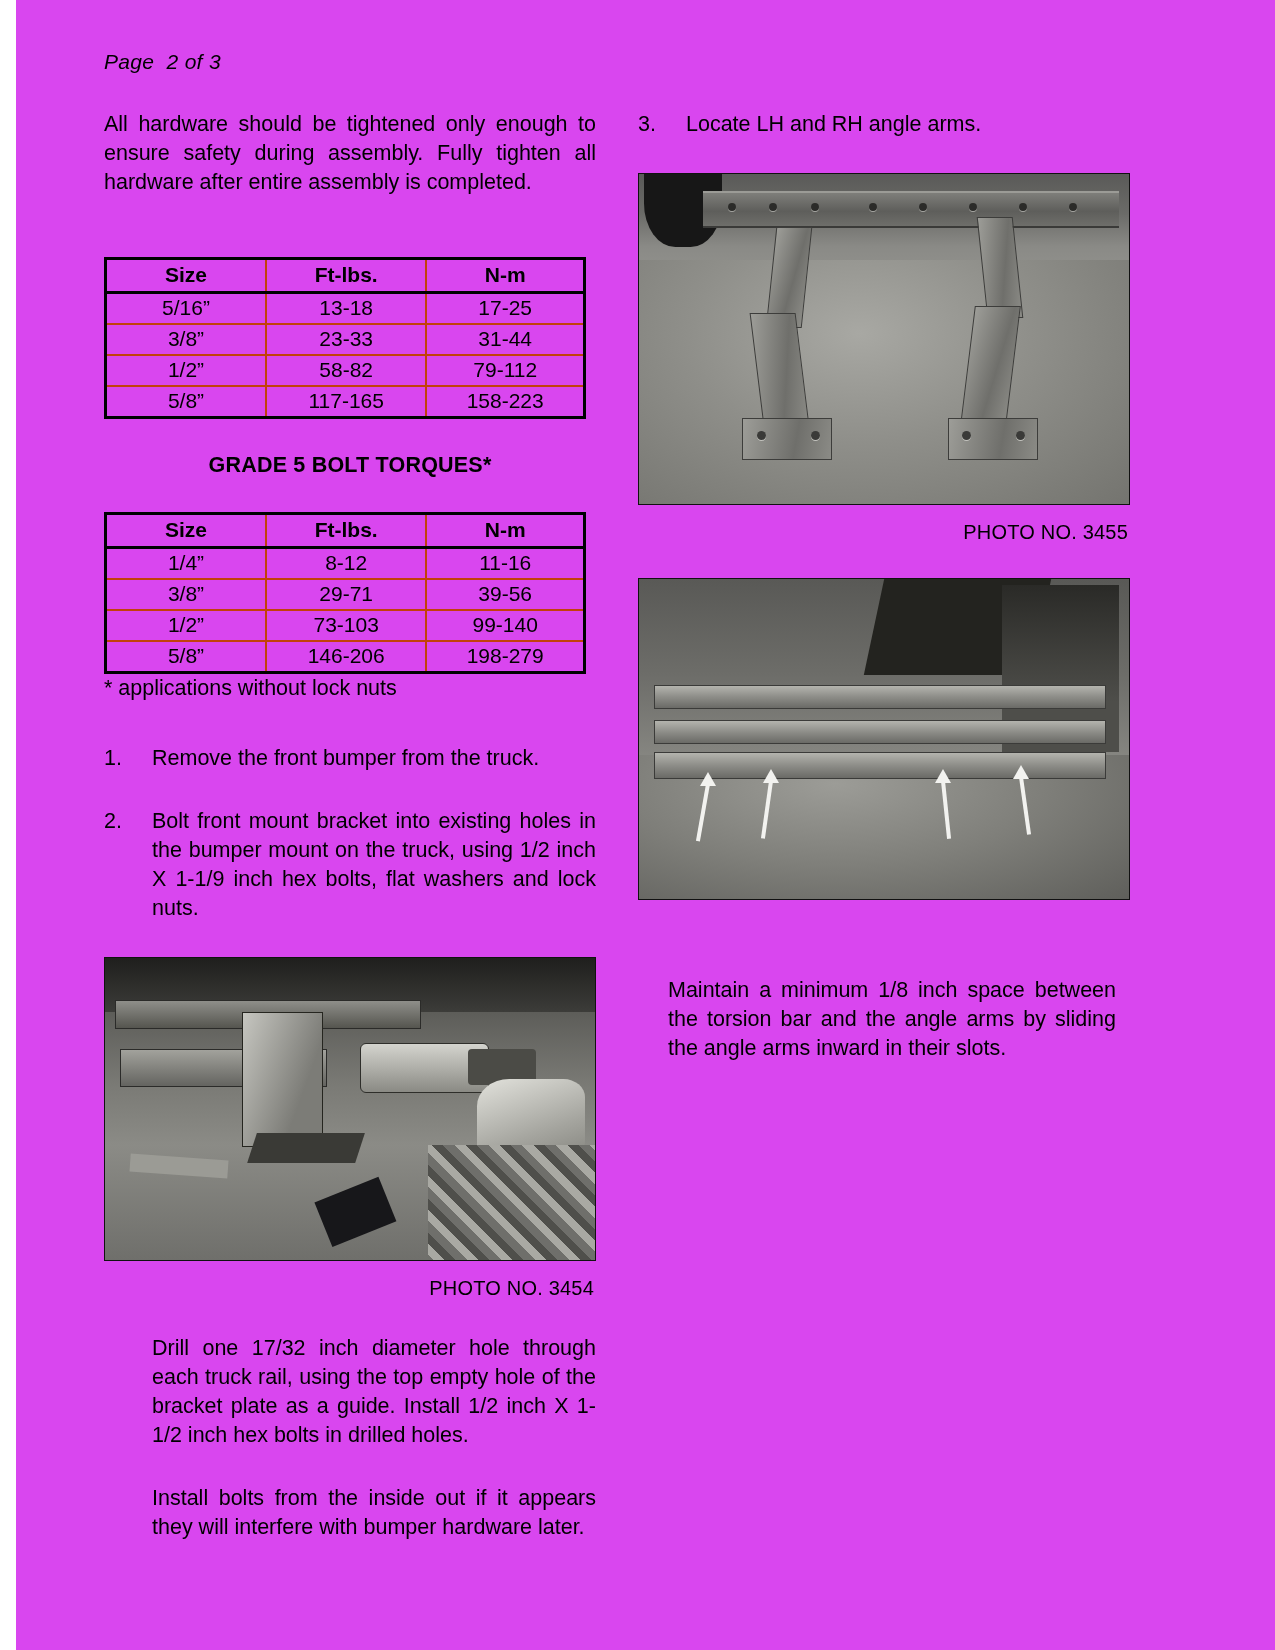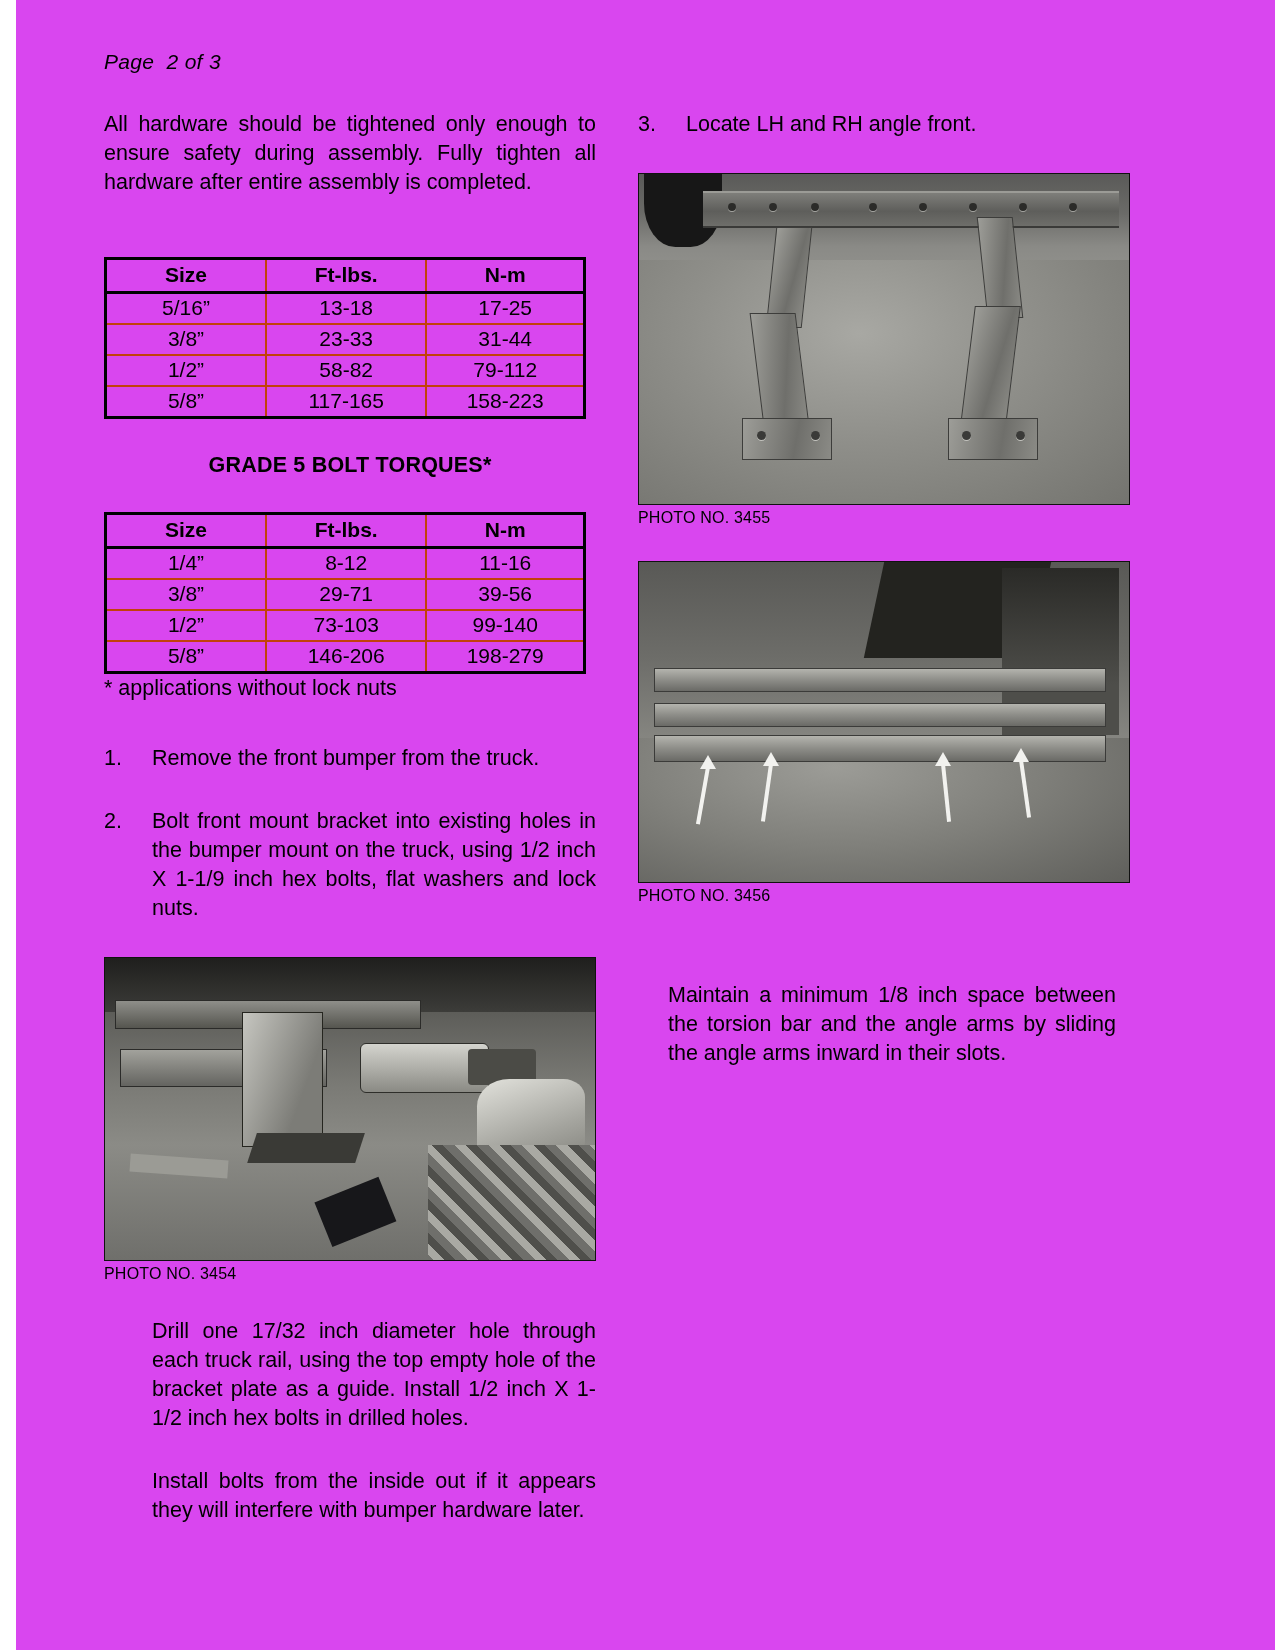--- a/index.html
+++ b/index.html
@@ -111,23 +111,24 @@
     width: 444px;
   }
 
   .photo {
     position: relative;
     background: #6e6e6e;
     border: 1px solid #111;
     overflow: hidden;
   }
   .photo-caption {
-    font-size: 16px;
+    font-size: 20px;
+    text-align: right;
     letter-spacing: 0.2px;
-    margin-top: 4px;
+    margin-top: 16px;
   }
 
   
   .ph-inner { position: absolute; inset: 0; }
 
   
   .p3455 { background:
       linear-gradient(180deg,#5a5a58 0%,#6b6b68 12%,#8a8a86 22%,#9a9a95 40%,#8e8e8a 70%,#7a7a77 100%); }
   .p3455 .floor { position:absolute; left:0; top:26%; right:0; bottom:0;
       background: radial-gradient(ellipse at 45% 30%, #a8a8a3 0%, #8f8f8a 45%, #74746f 100%); }
@@ -312,21 +313,21 @@
     <div class="indent-block">
       <p class="body">Install bolts from the inside out if it appears they will interfere with bumper hardware later.</p>
     </div>
 
   </div>
 
   <div class="col-right">
 
     <div class="step">
       <span class="step-num">3.</span>
-      <span class="step-text">Locate LH and RH angle front.</span>
+      <span class="step-text">Locate LH and RH angle arms.</span>
     </div>
 
     <div class="spacer-md"></div>
 
     <div class="photo p3455" style="width:490px;height:330px;">
       <div class="ph-inner">
         <div class="floor"></div>
         <div class="tire"></div>
         <div class="rail">
           <i style="left:6%"></i>
@@ -373,21 +374,20 @@
         <div class="arrow" style="left:62%;top:63%">
           <div class="head"></div>
             <div class="shaft" style="transform:rotate(-6deg)"></div>
         </div>
         <div class="arrow" style="left:78%;top:62%">
           <div class="head"></div>
             <div class="shaft" style="transform:rotate(-8deg)"></div>
         </div>
       </div>
     </div>
-    <div class="photo-caption" style="width:490px;">PHOTO NO. 3456</div>
 
     <div class="spacer-lg"></div>
 
 
     <div class="spacer-md"></div>
 
     <div class="indent-block" style="margin-left:30px;width:448px;">
       <p class="body">Maintain a minimum 1/8 inch space between the torsion bar and the angle arms by sliding the angle arms inward in their slots.</p>
     </div>
 

